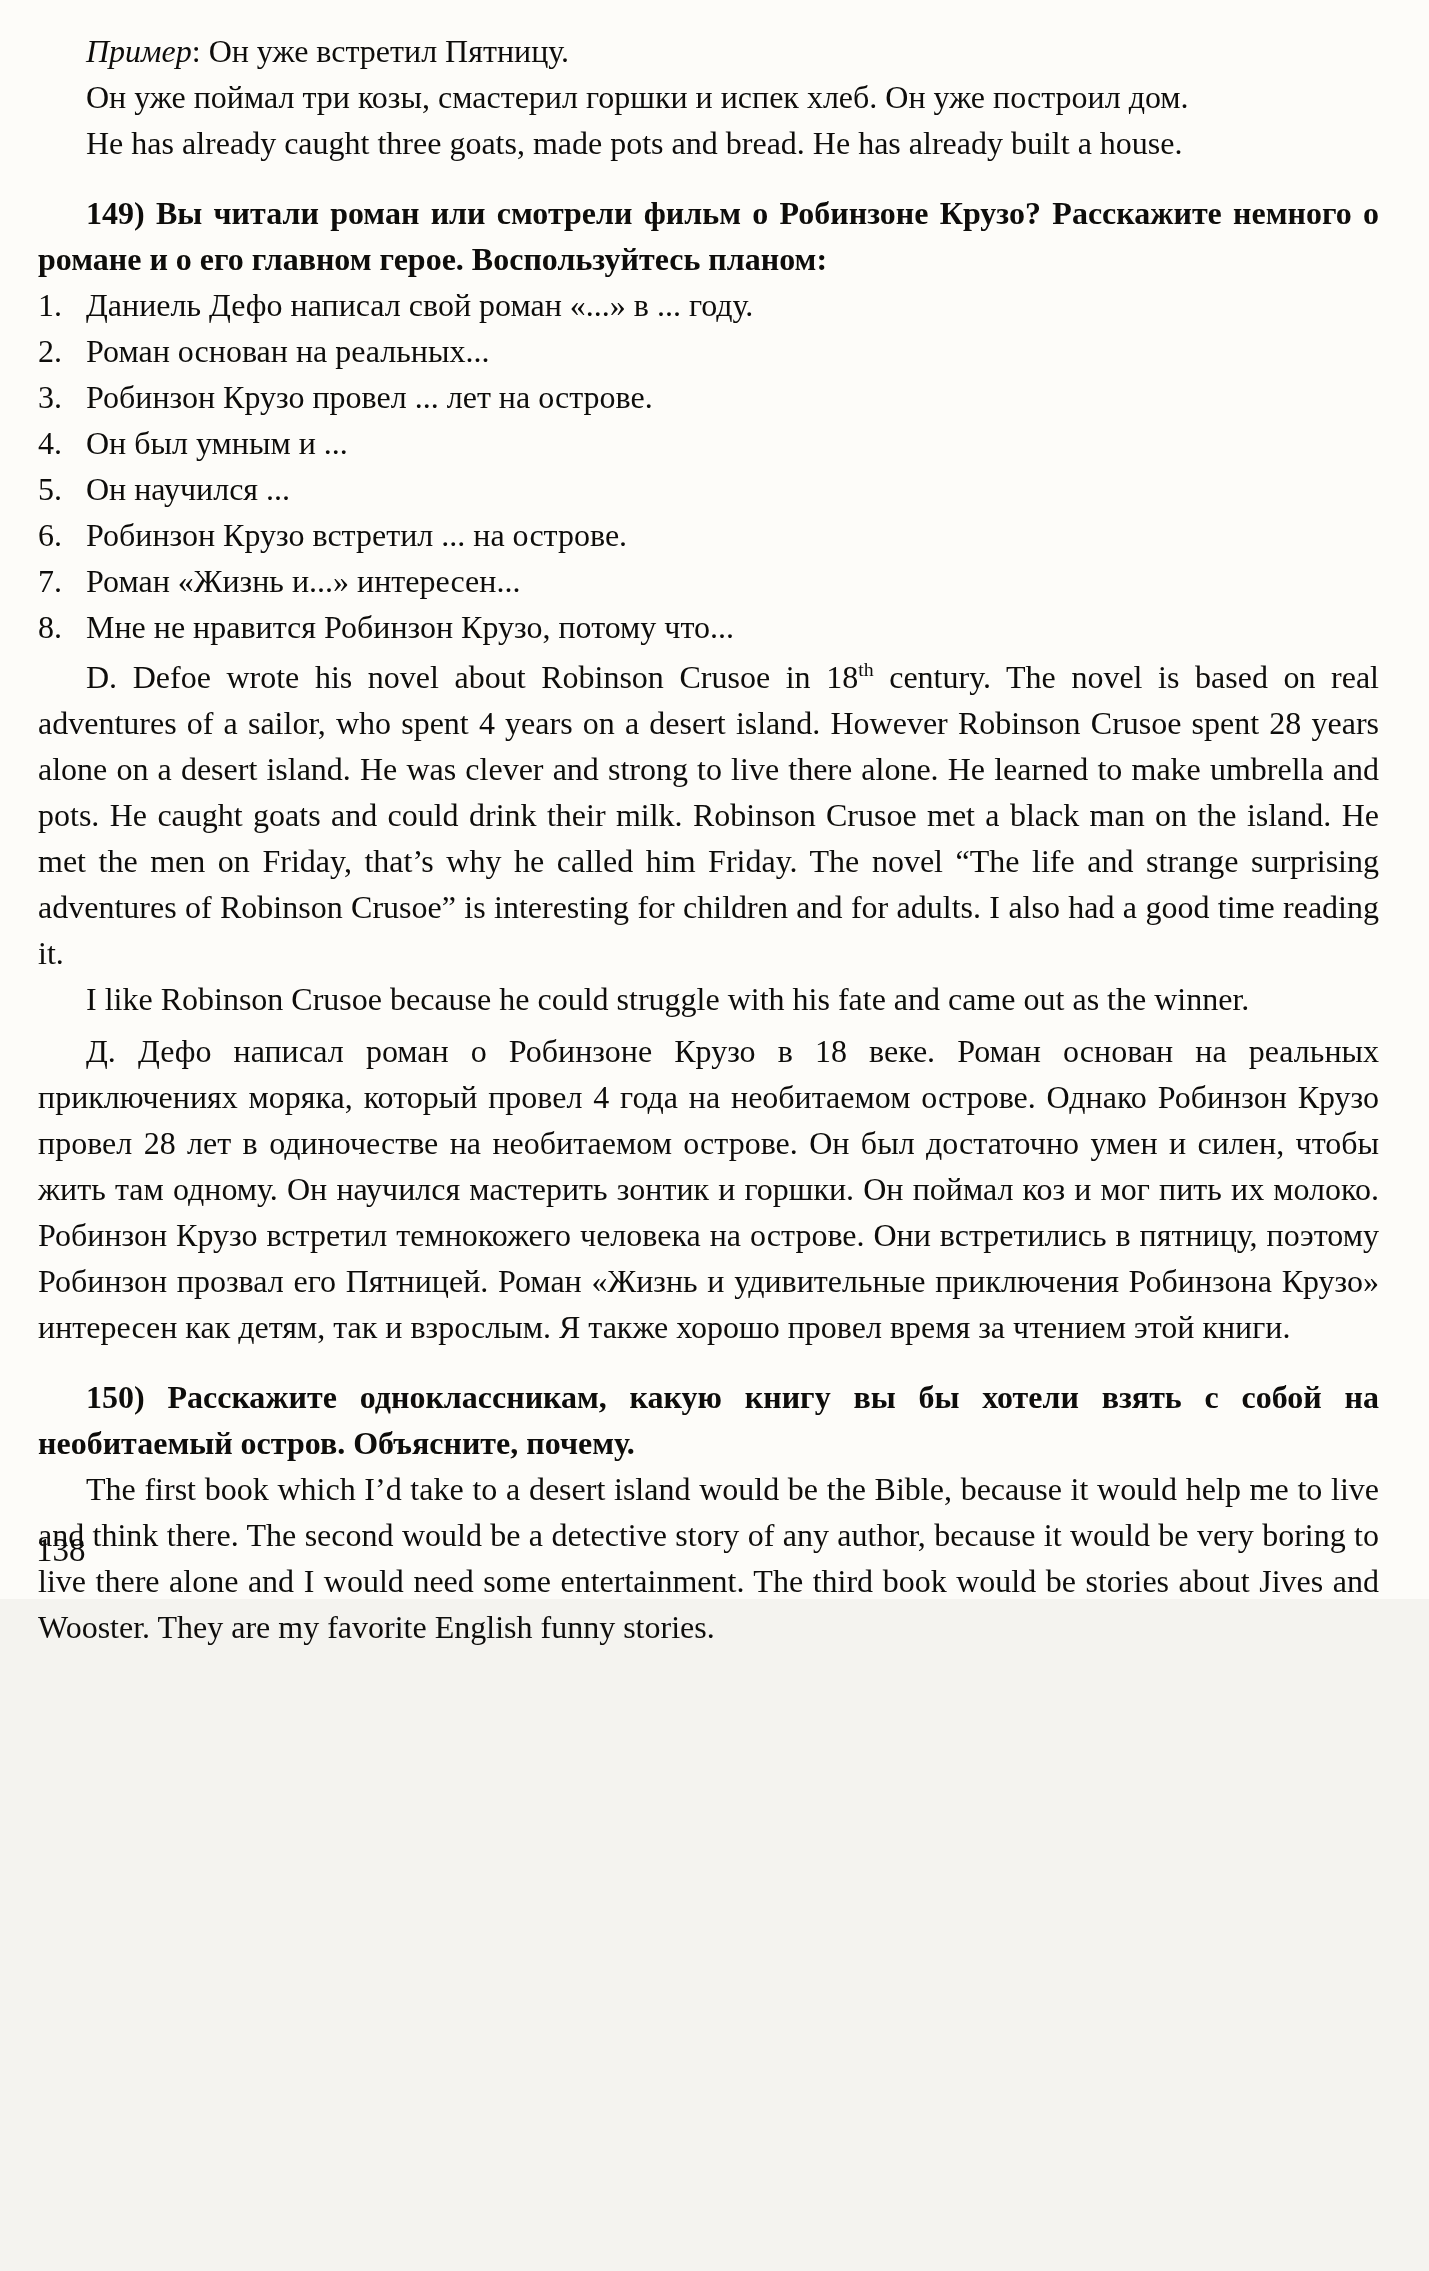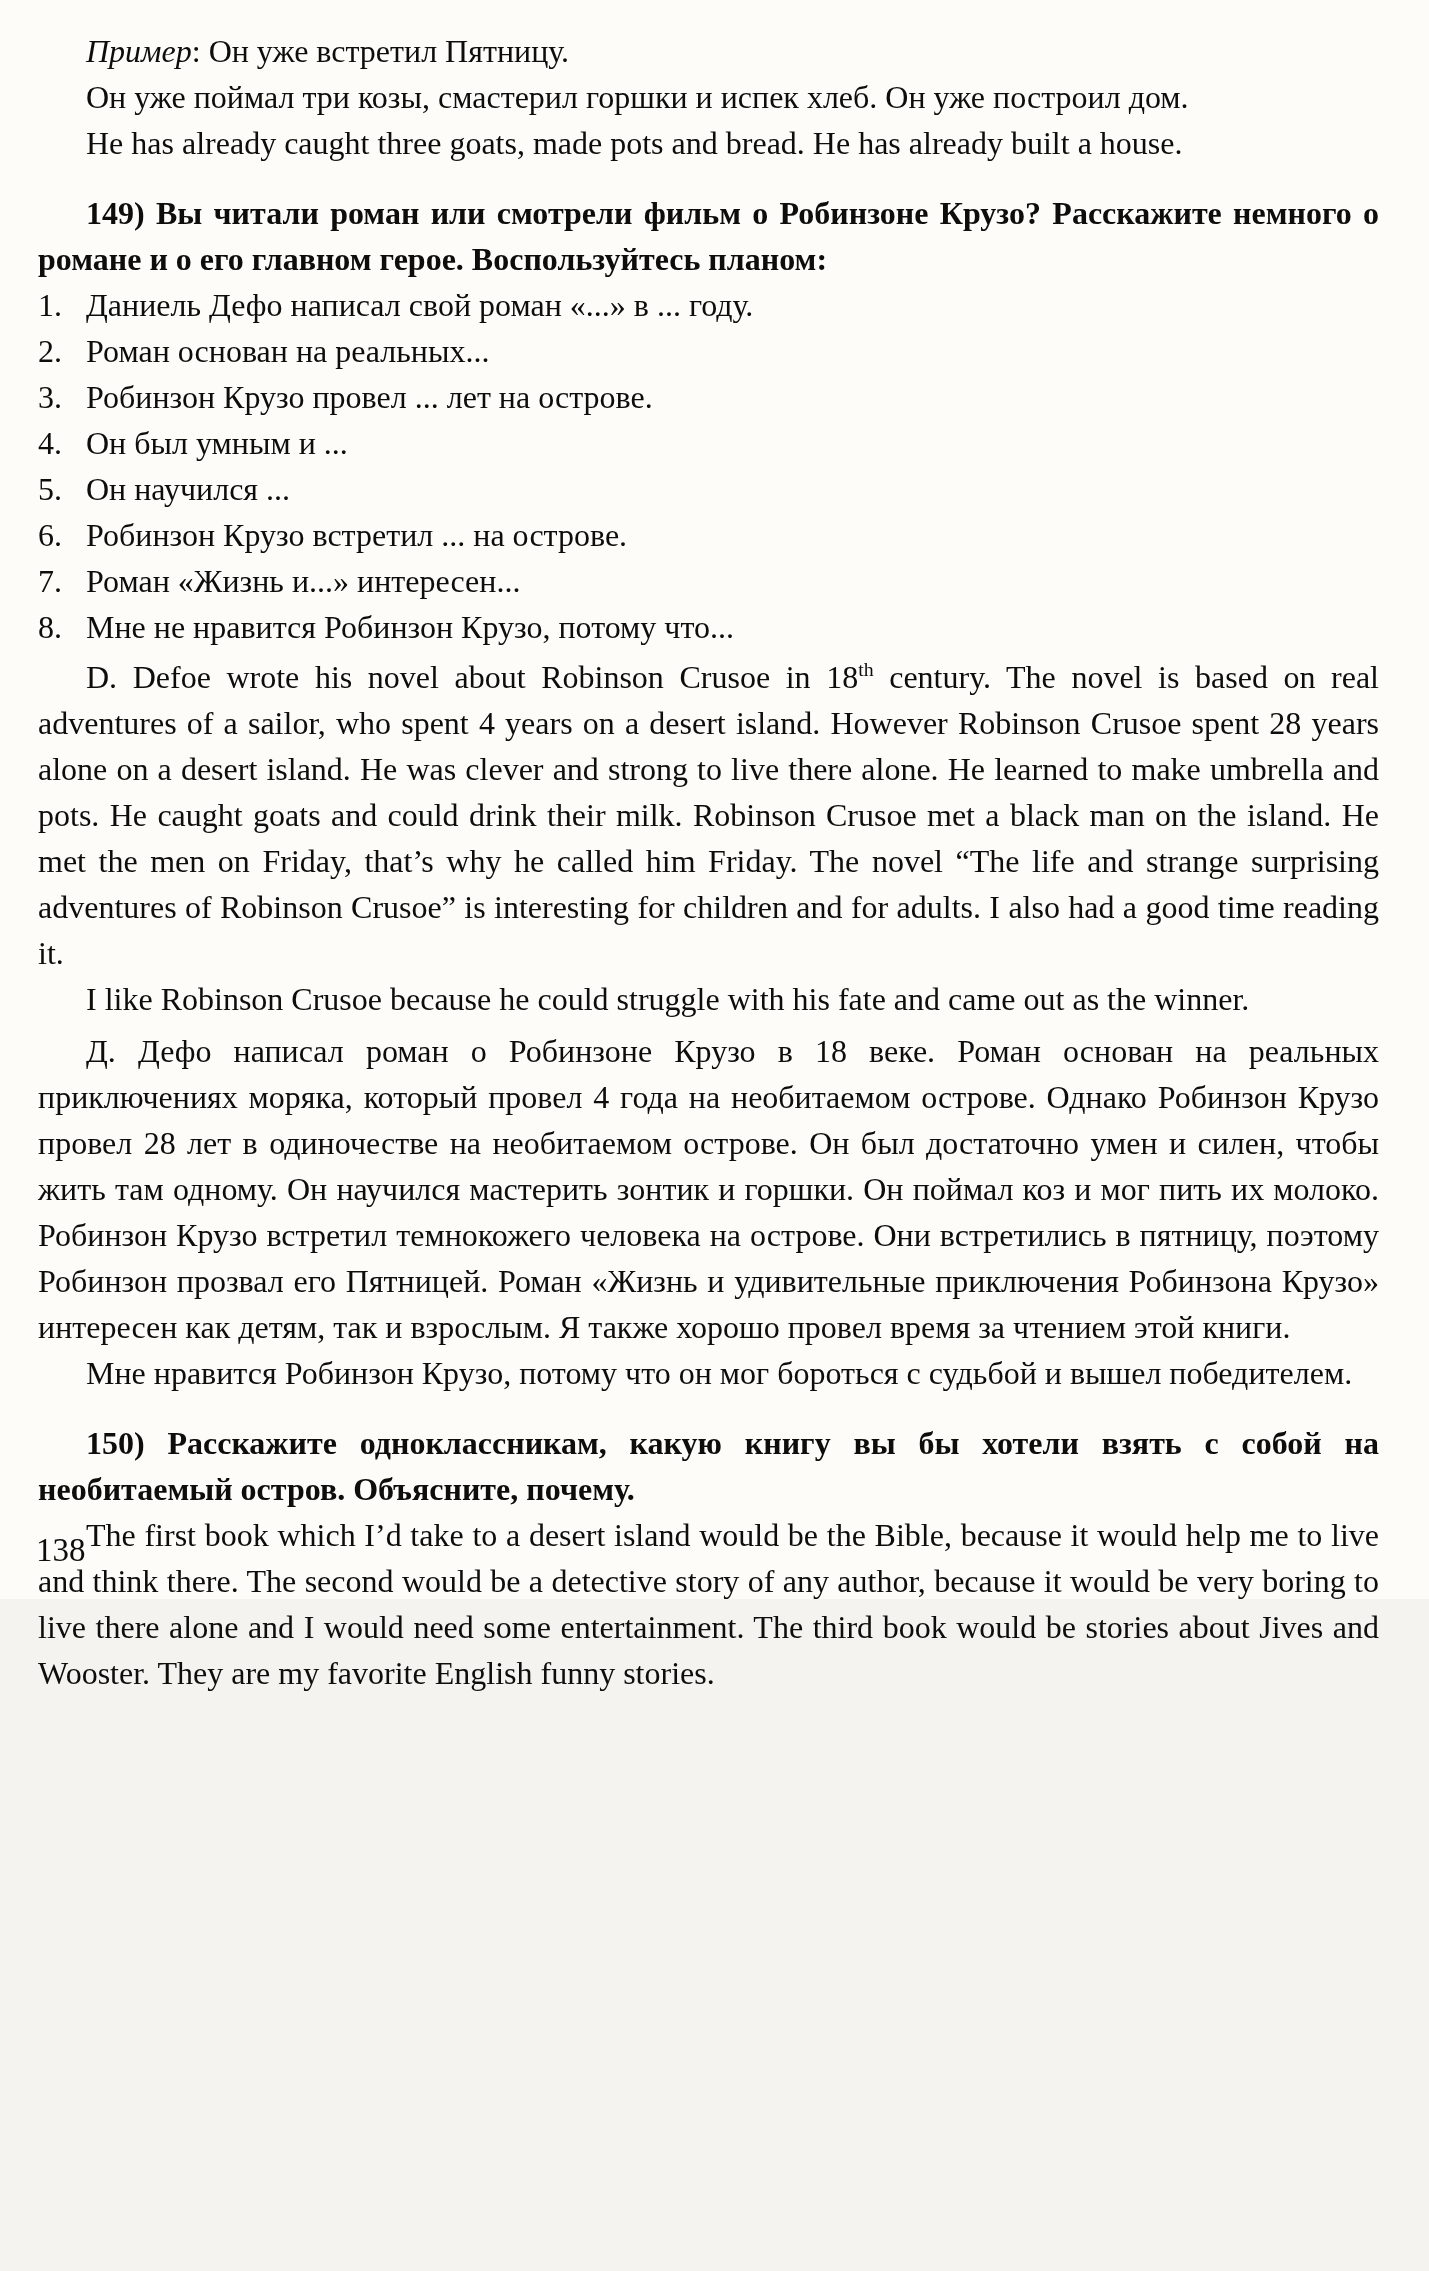--- a/index.html
+++ b/index.html
@@ -99,21 +99,20 @@
       <span class="txt">Мне не нравится Робинзон Крузо, потому что...</span>
     </li>
   </ol>
 
   <p class="para indent"><span>D. Defoe wrote his novel about Robinson Crusoe in 18</span><sup>th</sup><span> century. The novel is based on real adventures of a sailor, who spent 4 years on a desert island. However Robinson Crusoe spent 28 years alone on a desert island. He was clever and strong to live there alone. He learned to make umbrella and pots. He caught goats and could drink their milk. Robinson Crusoe met a black man on the island. He met the men on Friday, that’s why he called him Friday. The novel “The life and strange surprising adventures of Robinson Crusoe” is interesting for children and for adults. I also had a good time reading it.</span></p>
 
   <p class="para indent">I like Robinson Crusoe because he could struggle with his fate and came out as the winner.</p>
 
   <p class="para indent spaced">Д. Дефо написал роман о Робинзоне Крузо в 18 веке. Роман основан на реальных приключениях моряка, который провел 4 года на необитаемом острове. Однако Робинзон Крузо провел 28 лет в одиночестве на необитаемом острове. Он был достаточно умен и силен, чтобы жить там одному. Он научился мастерить зонтик и горшки. Он поймал коз и мог пить их молоко. Робинзон Крузо встретил темнокожего человека на острове. Они встретились в пятницу, поэтому Робинзон прозвал его Пятницей. Роман «Жизнь и удивительные приключения Робинзона Крузо» интересен как детям, так и взрослым. Я также хорошо провел время за чтением этой книги.</p>
 
-  <p class="para indent">Мне нравится Робинзон Крузо, потому что он мог бороться с судьбой и вышел победителем.</p>
 
   <p class="para indent heading">150) Расскажите одноклассникам, какую книгу вы бы хотели взять с собой на необитаемый остров. Объясните, почему.</p>
 
   <p class="para indent">The first book which I’d take to a desert island would be the Bible, because it would help me to live and think there. The second would be a detective story of any author, because it would be very boring to live there alone and I would need some entertainment. The third book would be stories about Jives and Wooster. They are my favorite English funny stories.</p>
 
   <div class="page-number">138</div>
 
 </div>
 
 </body></html>

